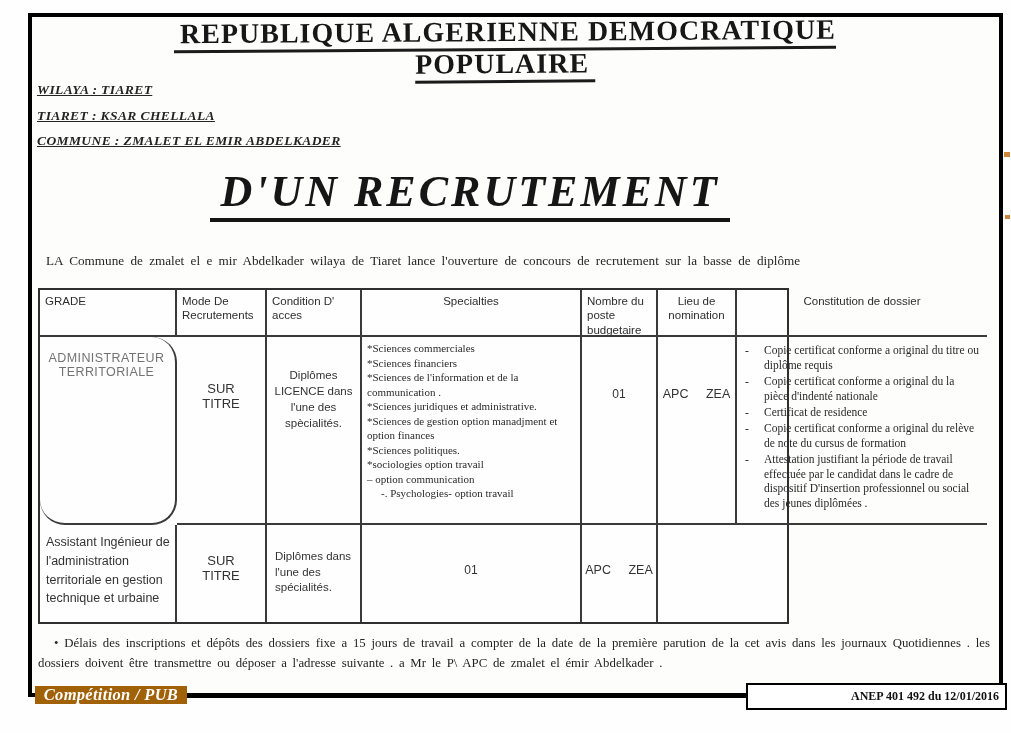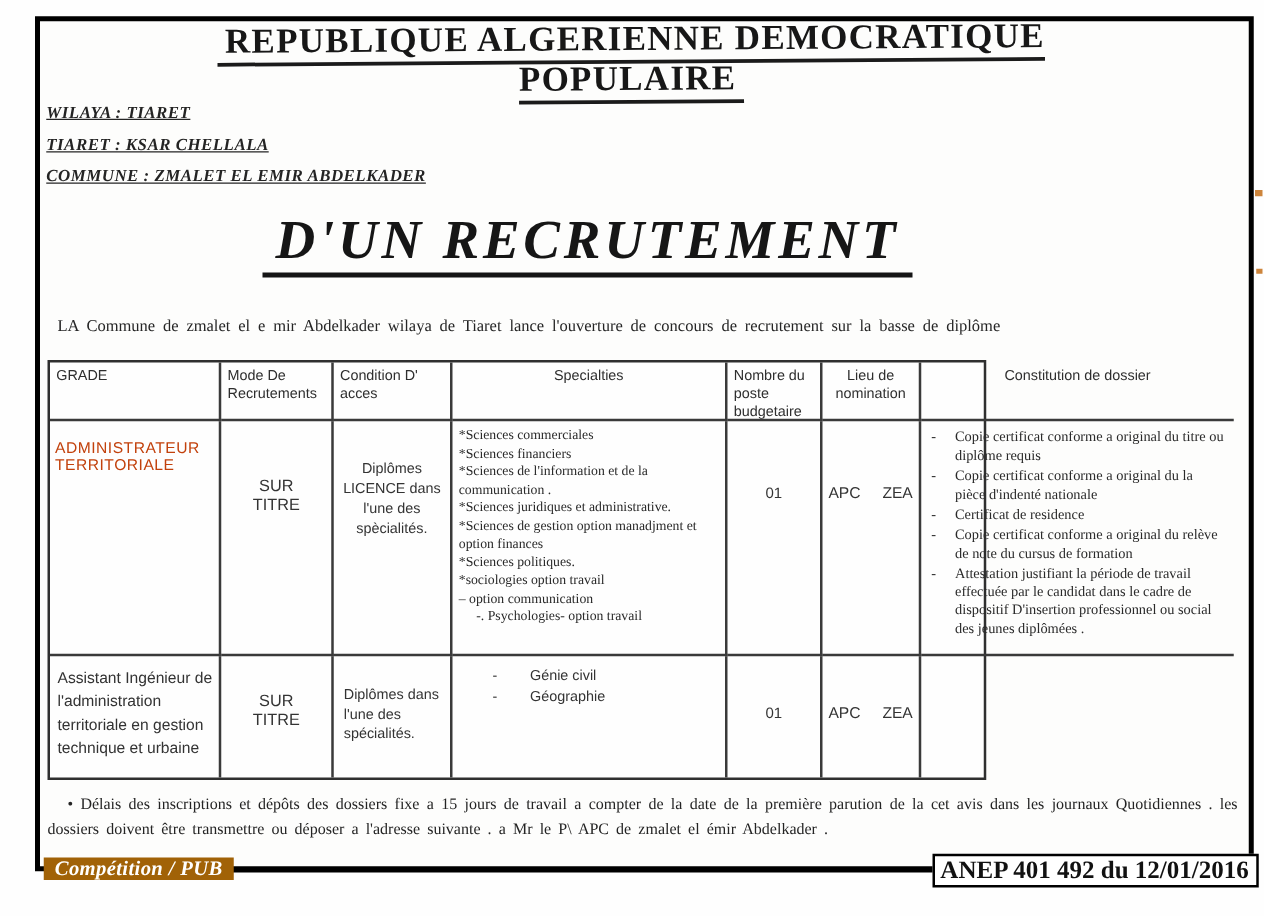--- a/index.html
+++ b/index.html
@@ -33,21 +33,21 @@
     grid-template-rows:47px 188px 97px; border:2px solid #2f2f2f; background:#fefefe; }
   .cell { border-right:2px solid #3a3a3a; border-bottom:2px solid #3a3a3a;
     font-family:"Liberation Sans", sans-serif; font-size:11.5px; color:#2e2e2e;
     overflow:hidden; }
   .last-col { border-right:none; }
   .last-row { border-bottom:none; }
 
   .hcell { padding:4px 5px; line-height:1.25; }
   .hc-center { text-align:center; }
 
-  .grade1 { padding:14px 6px 0 4px; text-align:left; font-size:12.5px; letter-spacing:.4px; color:#c2410c; }
+  .grade1 { padding:14px 6px 0 4px; text-align:center; font-size:12.5px; letter-spacing:.4px; color:#737373;border-radius:25px; }
   .mode  { text-align:center; font-size:13px; word-spacing:20px; color:#333; }
   .mode1 { padding-top:44px; }
   .cond1 { padding:30px 4px 0 4px; text-align:center; font-size:11.5px; line-height:1.4; color:#333; }
   .spec1 { padding:4px 2px 0 5px; font-family:"Liberation Serif", serif; font-size:11px;
            line-height:1.32; color:#2a2a2a; }
   .spec1 > div:nth-child(9) { padding-left:14px; margin-top:0; }
   .spec1 > div:nth-child(10){ padding-left:10px; margin-top:5px; }
   .num   { text-align:center; font-size:12px; color:#333; }
   .num1  { padding-top:50px; }
   .lieu  { text-align:center; font-size:12.5px; word-spacing:14px; color:#333; }
@@ -71,21 +71,21 @@
     font-size:12.8px; line-height:1.6; text-indent:16px; word-spacing:2.5px;
     text-align:justify; color:#242424; }
 
   .bottom-line { position:absolute; left:186px; top:695px; width:562px; height:3px; background:#000; }
   .pub-box { position:absolute; left:35px; top:686px; width:152px; height:18px;
     background:#a16207; color:#fff; font-family:"Liberation Serif", serif;
     font-style:italic; font-weight:bold; font-size:16.5px;
     display:flex; align-items:center; justify-content:center; letter-spacing:.3px; z-index:3; }
   .anep-box { position:absolute; left:746px; top:683px; width:261px; height:27px;
     background:#fff; border:2px solid #000;
-    font-family:"Liberation Serif", serif; font-weight:bold; font-size:20px;
+    font-family:"Liberation Serif", serif; font-weight:bold; font-size:12px;
     display:flex; align-items:center; justify-content:flex-end; padding-right:6px;
     color:#111; z-index:3; }
 
   .artifact { position:absolute; background:#cd853c; z-index:4; }
   .a1 { left:1004px; top:152px; width:6px; height:5px; }
   .a2 { left:1005px; top:215px; width:5px; height:4px; }
 </style>
 </head>
 <body>
 
@@ -137,24 +137,20 @@
         <div class="doss-item">Copie certificat conforme a original du titre ou diplôme requis</div>
         <div class="doss-item">Copie certificat conforme a original du la pièce d'indenté nationale</div>
         <div class="doss-item">Certificat de residence</div>
         <div class="doss-item">Copie certificat conforme a original du relève de note du cursus de formation</div>
         <div class="doss-item">Attestation justifiant la période de travail effectuée par le candidat dans le cadre de dispositif D'insertion professionnel ou social des jeunes diplômées .</div>
       </div>
 
     <div class="cell grade2 last-row">Assistant Ingénieur de l'administration territoriale en gestion technique et urbaine</div>
     <div class="cell mode mode2 last-row">SUR TITRE</div>
     <div class="cell cond2 last-row">Diplômes dans l'une des spécialités.</div>
-    <div class="cell spec2 last-row">
-        <div class="spec2-item">Génie civil</div>
-        <div class="spec2-item">Géographie</div>
-      </div>
     <div class="cell num num2 last-row">01</div>
     <div class="cell lieu lieu2 last-row">APC ZEA</div>
     <div class="cell last-col last-row"></div>
   </div>
 
   <div class="note">•   Délais des inscriptions et dépôts des dossiers fixe a 15 jours de travail a compter de la date de la première parution de la cet avis dans les journaux Quotidiennes . les dossiers doivent être transmettre ou déposer a l'adresse suivante . a Mr le P\ APC de zmalet el émir Abdelkader .</div>
 
   <div class="bottom-line"></div>
   <div class="pub-box">Compétition / PUB</div>
   <div class="anep-box">ANEP 401 492 du 12/01/2016</div>

